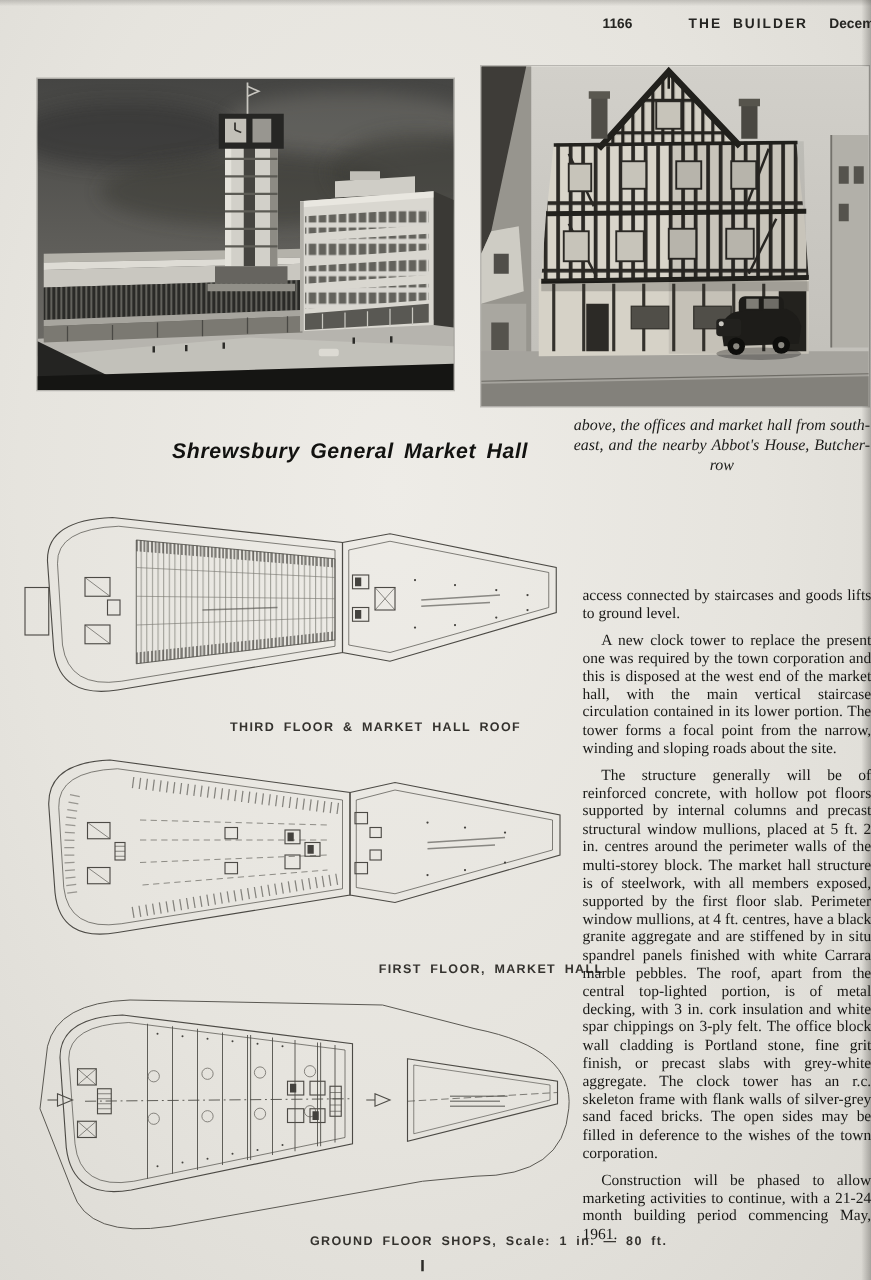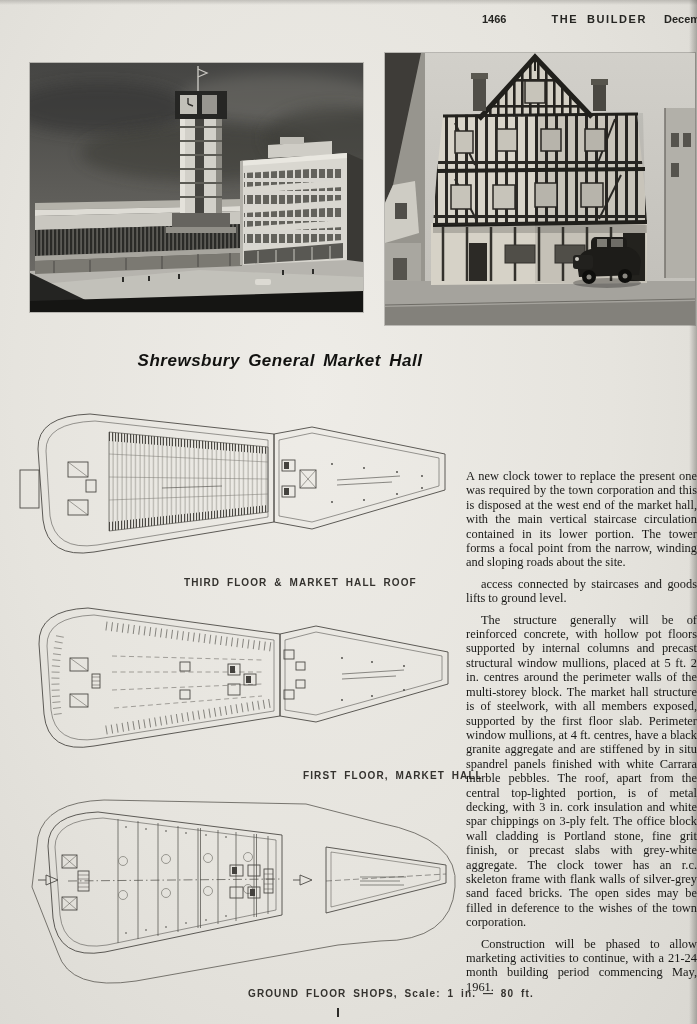--- a/index.html
+++ b/index.html
@@ -44,21 +44,21 @@
 </style>
 </head>
 <body>
 
 <div class="page">
 
   <div class="abs page-edge-top"></div>
   <div class="abs page-edge-right"></div>
 
   <div class="abs header">
-    <span>1466</span>
+    <span>1166</span>
     <span class="pub">THE BUILDER</span>
     <span>December 23 1960</span>
   </div>
 
   <div class="abs photo" style="left:30px;top:63px;width:333px;height:249px;">
     <svg width="333" height="249" viewBox="0 0 333 249">
       <defs>
         <linearGradient id="phLsky" x1="0" y1="0" x2="0" y2="1">
           <stop offset="0" stop-color="#454543"></stop>
             <stop offset=".5" stop-color="#5d5c58"></stop>
@@ -250,20 +250,21 @@
       <circle cx="192" cy="206" r="2" fill="#c9c7c0"></circle>
       <circle cx="204" cy="224" r="7" fill="#0e0e0c"></circle>
         <circle cx="204" cy="224" r="2.5" fill="#8a8881"></circle>
       <circle cx="240" cy="223" r="7" fill="#0e0e0c"></circle>
         <circle cx="240" cy="223" r="2.5" fill="#8a8881"></circle>
     </svg>
   </div>
 
   <div class="abs title">Shrewsbury General Market Hall</div>
 
+  <div class="abs caption">above, the offices and market hall from south-east, and the nearby Abbot's House, Butcher-row</div>
 
   <div class="abs" style="left:12px;top:402px;width:450px;height:172px;">
     <svg width="450" height="172" viewBox="0 0 450 172">
       <defs>
         <pattern id="p1hatch" width="4.5" height="8" patternUnits="userSpaceOnUse">
           <path d="M2,0 V8" stroke="#8b8982" stroke-width=".7"></path>
         </pattern>
         <pattern id="p1hatchD" width="3" height="8" patternUnits="userSpaceOnUse">
           <path d="M1.5,0 V8" stroke="#4a4843" stroke-width="1"></path>
         </pattern>
@@ -414,21 +415,21 @@
           <circle cx="158" cy="132" r=".8"></circle>
         <circle cx="178" cy="128" r=".8"></circle>
           <circle cx="198" cy="125" r=".8"></circle>
           <circle cx="218" cy="121" r=".8"></circle>
       </g>
     </svg>
   </div>
   <div class="abs plan-label" style="left:248px;top:988px;">GROUND FLOOR SHOPS, Scale: 1 in. — 80 ft.</div>
 
   <div class="abs article">
+    <p>access connected by staircases and goods lifts to ground level.</p>
     <p>A new clock tower to replace the present one was required by the town corporation and this is disposed at the west end of the market hall, with the main vertical staircase circulation contained in its lower portion. The tower forms a focal point from the narrow, winding and sloping roads about the site.</p>
-    <p>access connected by staircases and goods lifts to ground level.</p>
     <p>The structure generally will be of reinforced concrete, with hollow pot floors supported by internal columns and precast structural window mullions, placed at 5 ft. 2 in. centres around the perimeter walls of the multi-storey block. The market hall structure is of steelwork, with all members exposed, supported by the first floor slab. Perimeter window mullions, at 4 ft. centres, have a black granite aggregate and are stiffened by in situ spandrel panels finished with white Carrara marble pebbles. The roof, apart from the central top-lighted portion, is of metal decking, with 3 in. cork insulation and white spar chippings on 3-ply felt. The office block wall cladding is Portland stone, fine grit finish, or precast slabs with grey-white aggregate. The clock tower has an r.c. skeleton frame with flank walls of silver-grey sand faced bricks. The open sides may be filled in deference to the wishes of the town corporation.</p>
     <p>Construction will be phased to allow marketing activities to continue, with a 21-24 month building period commencing May, 1961.</p>
   </div>
 
   <div class="abs artifact" style="left:337px;top:1008px;width:2px;height:9px;"></div>
 
 </div>
 
 </body></html>

